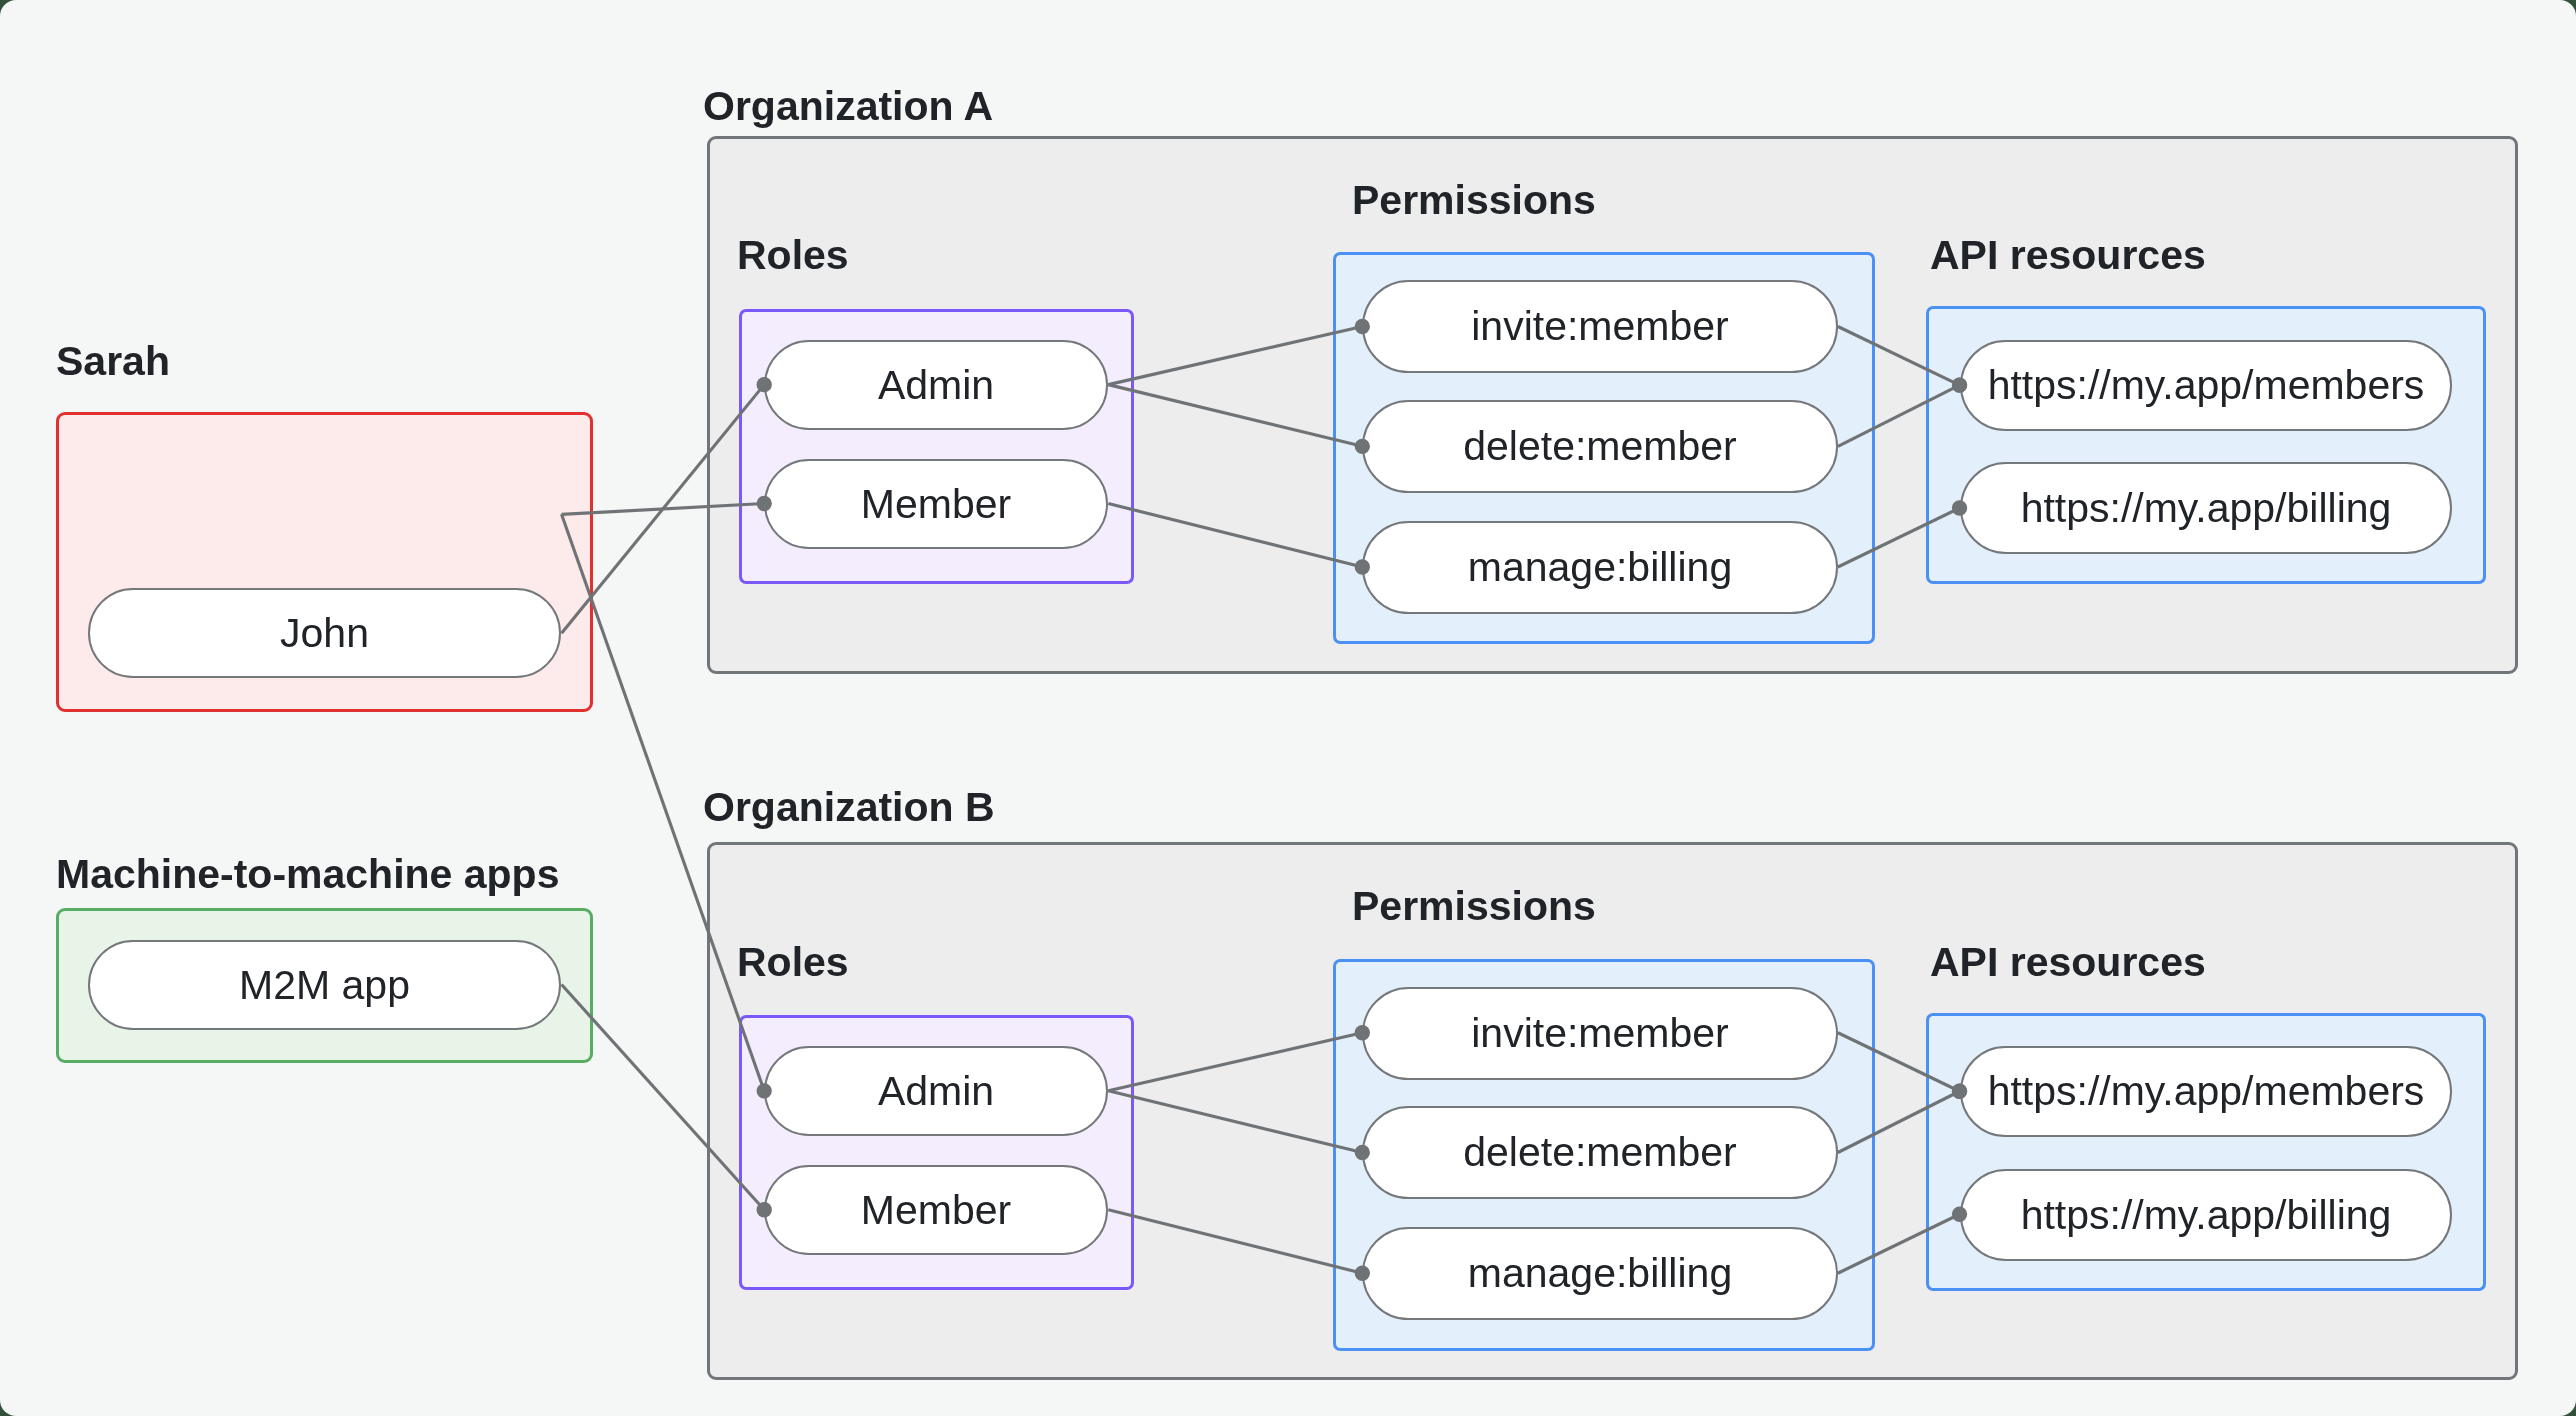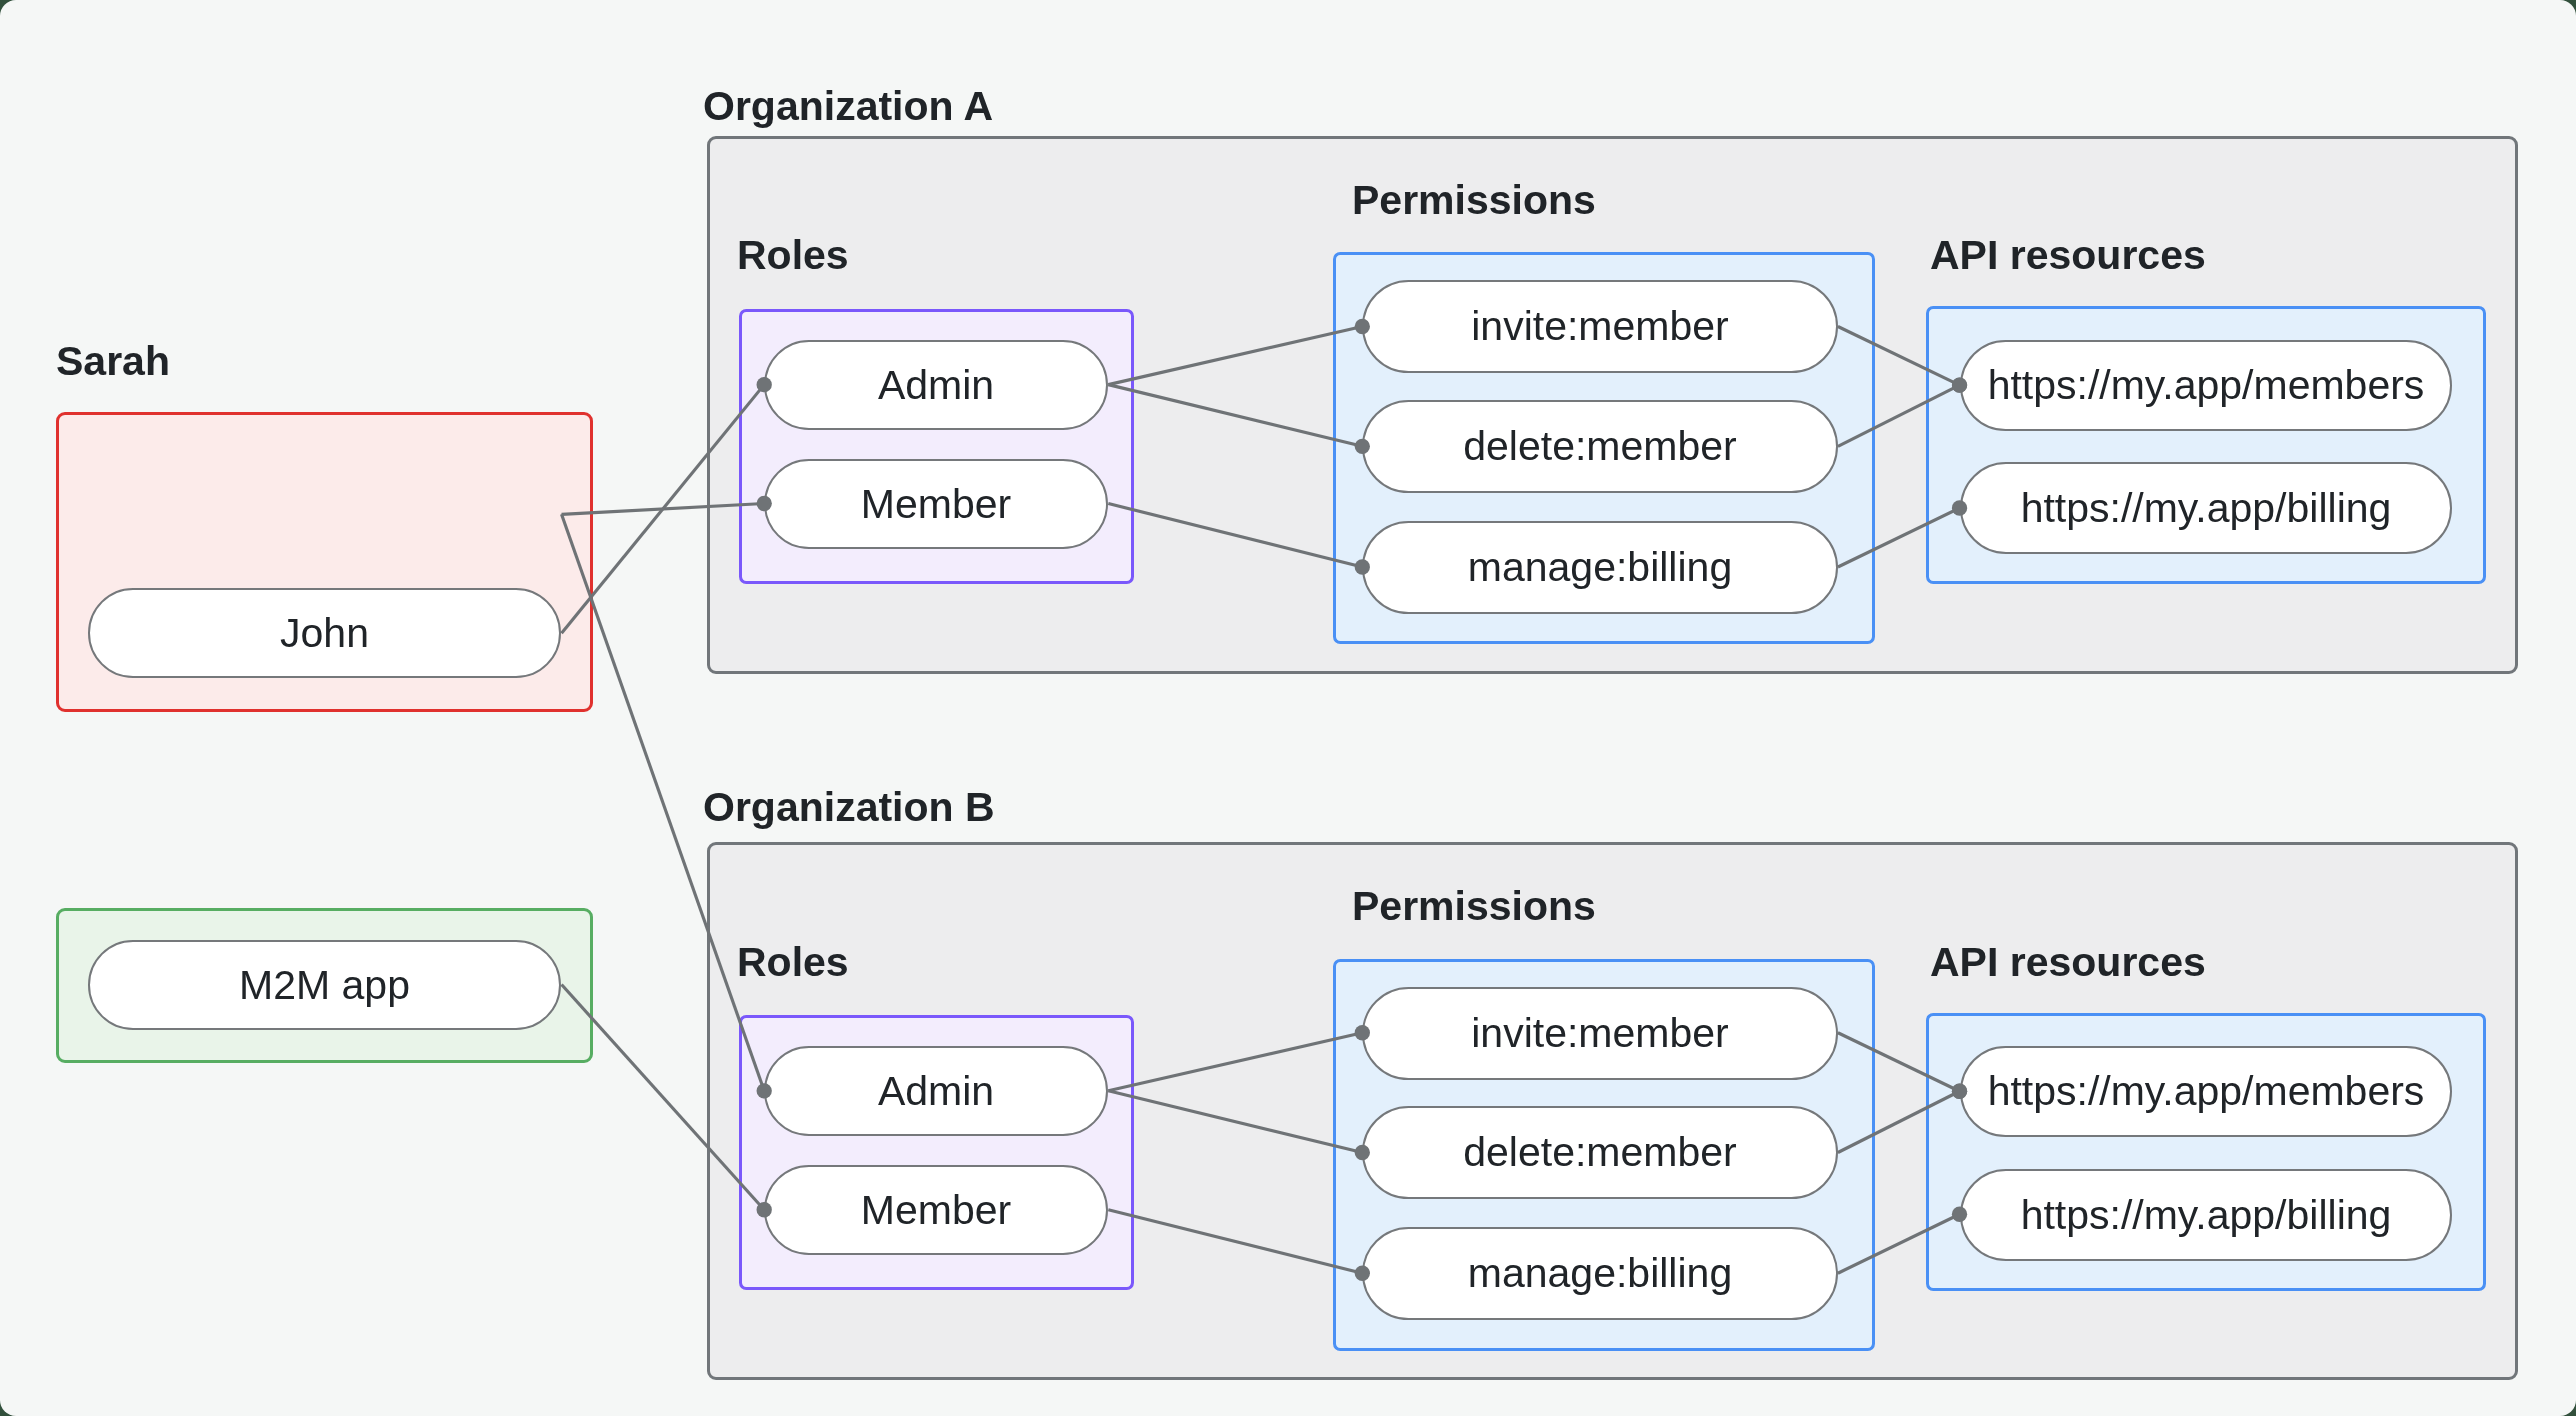--- a/index.html
+++ b/index.html
@@ -55,20 +55,21 @@
 </head>
 <body>
 
 <div class="screen">
   <div class="page" id="page">
 
     <div class="sec-label" style="left:56px;top:338px">Sarah</div>
     <div class="group users" style="left:56px;top:412px;width:537px;height:300px"></div>
     <div class="pill" style="left:88px;top:588px;width:473px;height:90px">John</div>
 
+    <div class="sec-label" style="left:56px;top:851px">Machine-to-machine apps</div>
     <div class="group m2m" style="left:56px;top:908px;width:537px;height:155px"></div>
     <div class="pill" style="left:88px;top:940px;width:473px;height:90px">M2M app</div>
 
     <div class="sec-label" style="left:703px;top:83px">Organization A</div>
     <div class="group org" style="left:707px;top:136px;width:1811px;height:538px"></div>
 
     <div class="sec-label" style="left:737px;top:232px">Roles</div>
     <div class="group roles" style="left:739px;top:309px;width:395px;height:275px"></div>
     <div class="pill" style="left:764px;top:340px;width:344px;height:90px">Admin</div>
     <div class="pill" style="left:764px;top:459px;width:344px;height:90px">Member</div>

